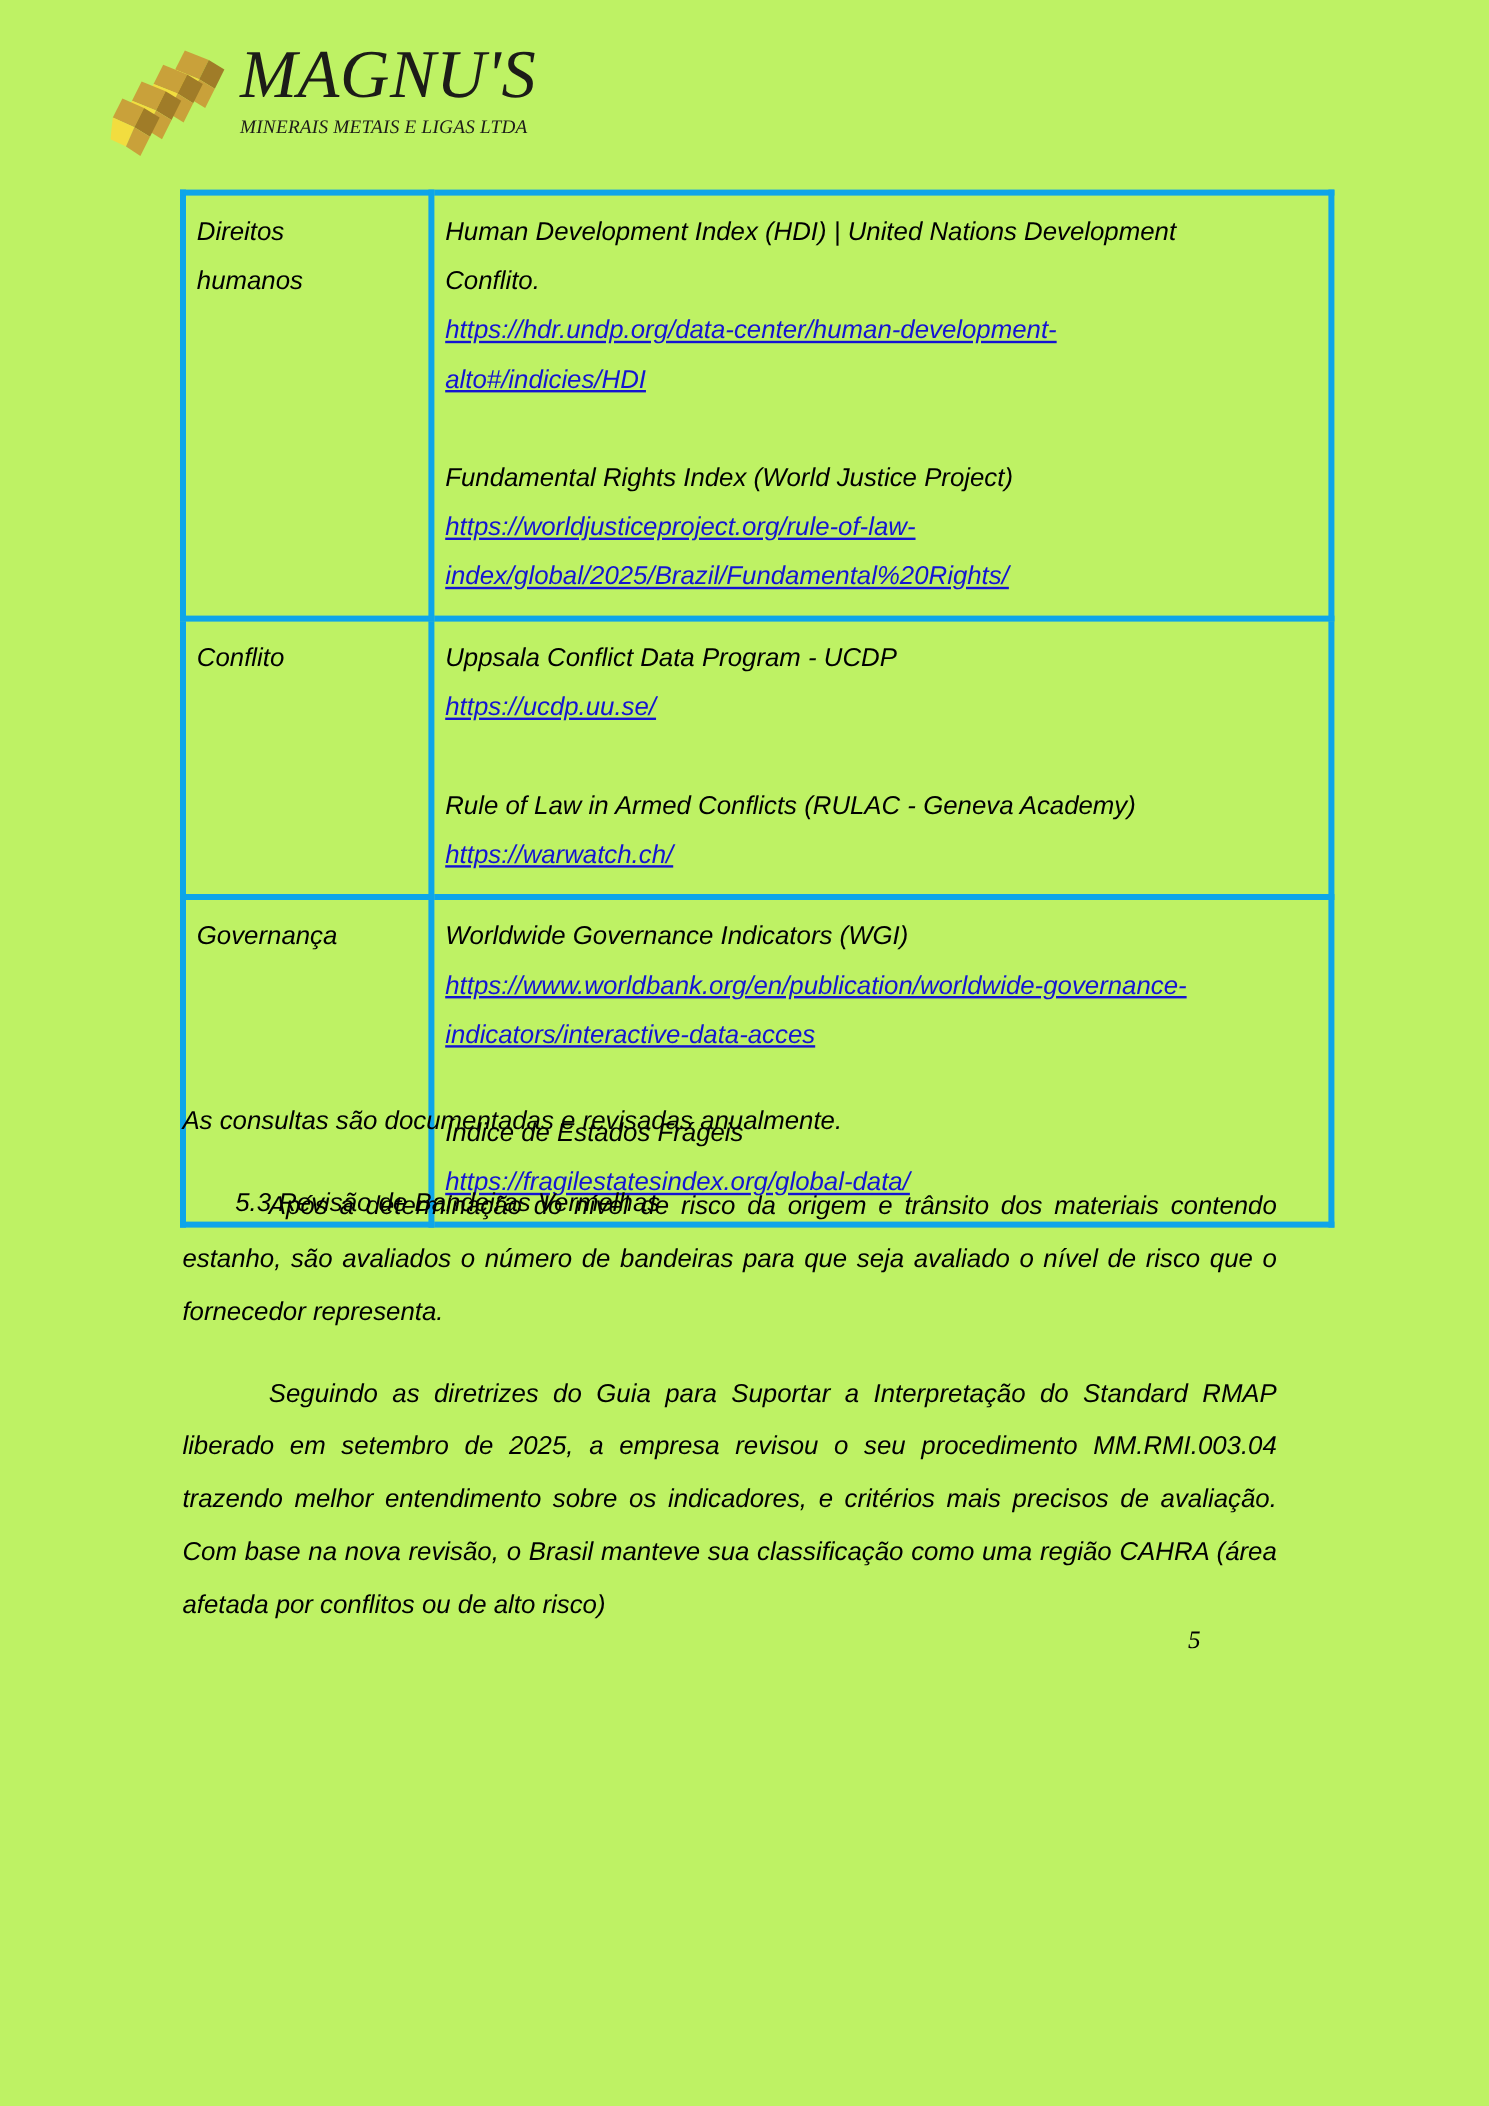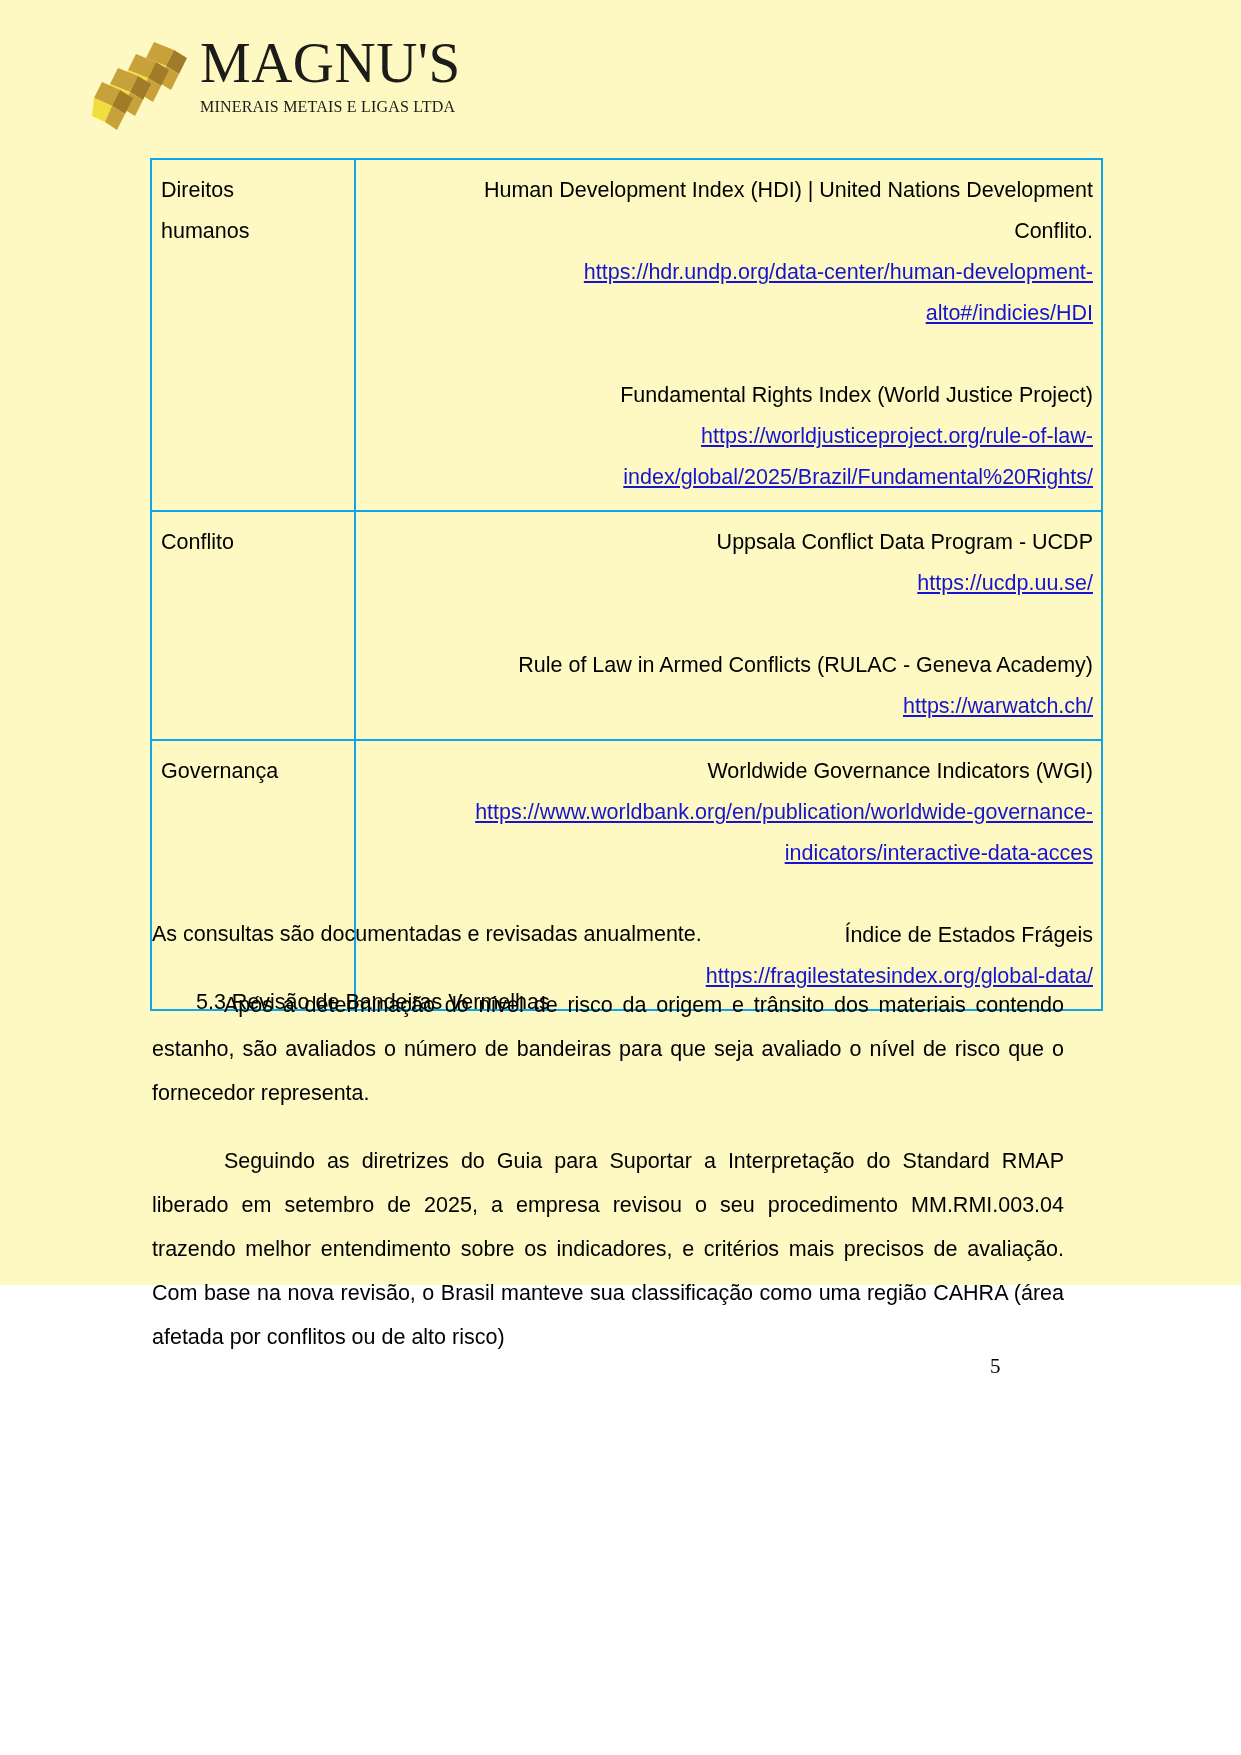--- a/index.html
+++ b/index.html
@@ -14,22 +14,23 @@
     font-family: "Liberation Sans", sans-serif;
     color: #000000;
     overflow: hidden;
   }
 
   
   .page {
     position: absolute;
     left: 0; top: 0;
     width: 1241px;
-    height: 1285px;
-    background: #fef9c3;
+    height: 1755px;
+    background: #bef264;
+    font-style: italic;
   }
 
   
   .logo-block {
     position: absolute;
     left: 92px;
     top: 32px;
     width: 345px;
     height: 105px;
   }
@@ -68,29 +69,29 @@
   
   .ref-table {
     position: absolute;
     left: 150px;
     top: 158px;
     width: 913px;
     border-collapse: collapse;
     table-layout: fixed;
   }
   .ref-table td {
-    border: 2px solid #0ea5e9;
+    border: 5px solid #0ea5e9;
     vertical-align: top;
     padding: 10px 8px 12px 9px;
     font-size: 21.5px;
     line-height: 41px;
     margin-left: 25px;
   }
   .col-cat { width: 185px; }
-  .col-src { width: 728px; text-align: right; }
+  .col-src { width: 728px; }
   .cell-line {
     white-space: nowrap;
   }
   .blank-line { height: 41px; }
   a.url {
     color: #1414d2;
     text-decoration: underline;
     text-underline-offset: 2px;
   }
 

